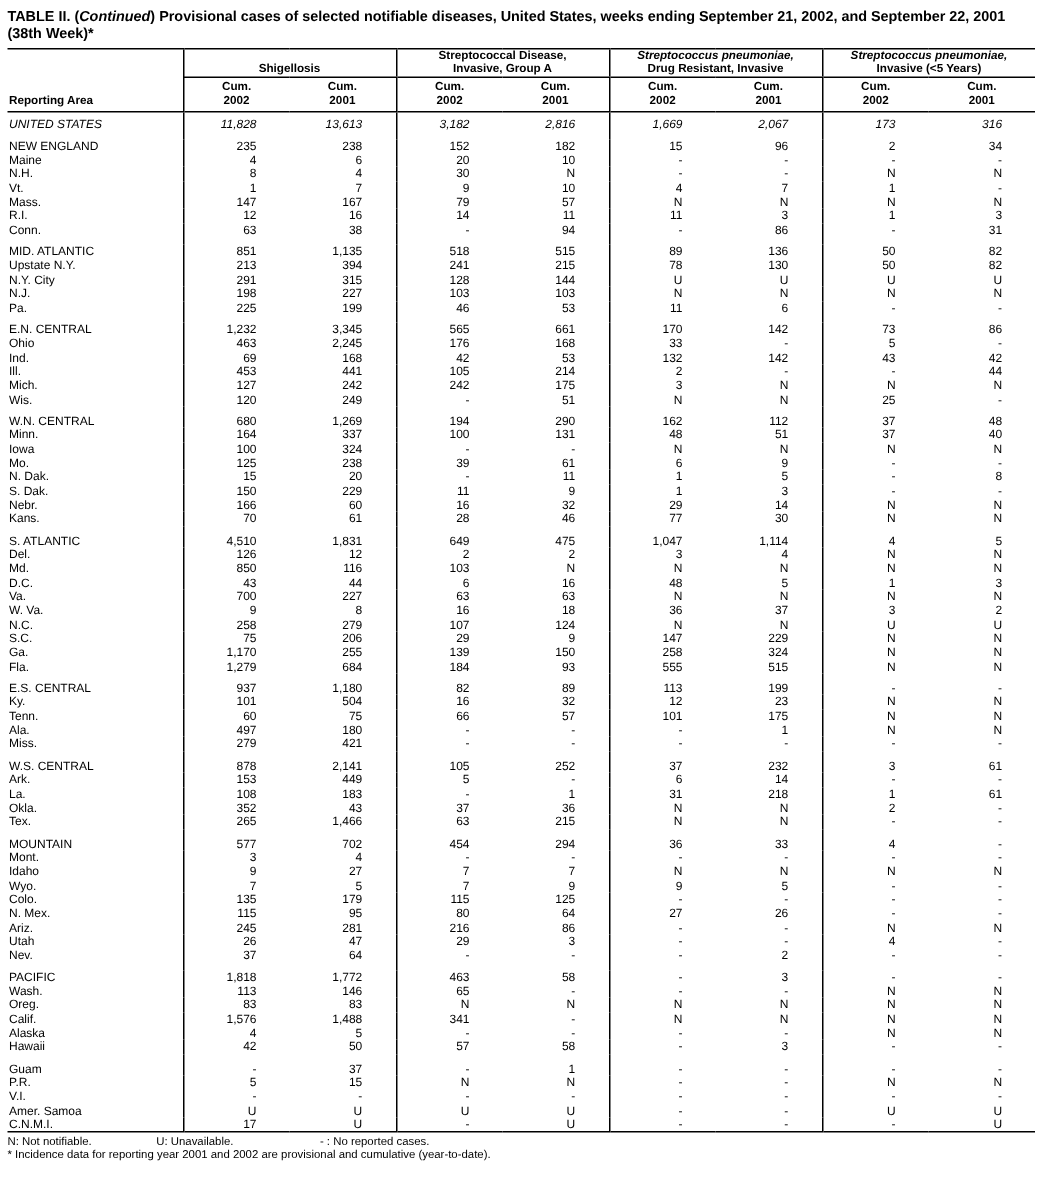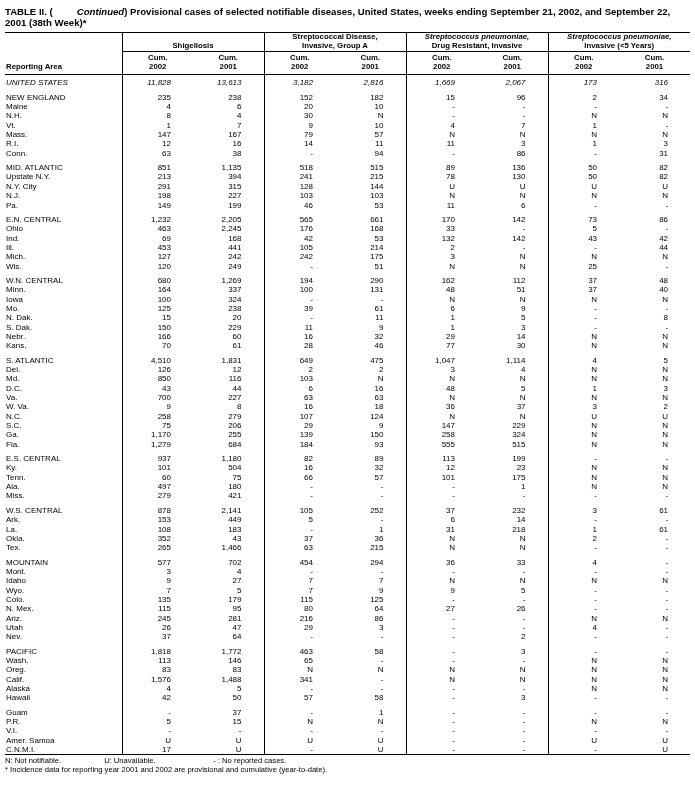--- a/index.html
+++ b/index.html
@@ -4,21 +4,21 @@
 <style>
   html, body { margin: 0; padding: 0; }
   body {
     width: 695px; height: 792px; overflow: hidden;
     background: #ffffff; color: #000000;
     font-family: "Liberation Sans", sans-serif;
   }
   .page { padding: 6px 5px 0 5px; }
 
   .title { font-size: 9.6px; font-weight: 700; line-height: 11px; margin: 0 0 4px 0; width: 685px; }
-  .title .it { font-style: italic; padding-left: 24px; }
+  .title .it { font-style: italic; }
 
   table { border-collapse: collapse; width: 685px; table-layout: fixed; }
   col.c-area { width: 117px; }
   col.c-num  { width: 71px; }
 
   thead th { border-top: 1px solid #000; font-size: 7.8px; font-weight: 700; padding: 0; }
   th.stubth { vertical-align: bottom; text-align: left; border-bottom: 1px solid #000; padding: 0 0 3px 1px; }
   th.grp { vertical-align: bottom; text-align: center; border-bottom: 1px solid #000; padding: 0 1px 1px 1px; line-height: 8.6px; }
   tr.h2 th { border-top: none; border-bottom: 1px solid #000; text-align: center; vertical-align: bottom; padding: 2px 0 3px 0; line-height: 8.6px; margin-left: 27px; }
 
@@ -261,21 +261,21 @@
           <td class="num">227</td>
           <td class="num vline">103</td>
           <td class="num">103</td>
           <td class="num vline">N</td>
           <td class="num">N</td>
           <td class="num vline">N</td>
           <td class="num">N</td>
         </tr>
         <tr>
           <td class="area">Pa.</td>
-          <td class="num vline">149</td>
+          <td class="num vline">225</td>
           <td class="num">199</td>
           <td class="num vline">46</td>
           <td class="num">53</td>
           <td class="num vline">11</td>
           <td class="num">6</td>
           <td class="num vline">-</td>
           <td class="num">-</td>
         </tr>
         <tr class="spacer">
           <td></td>
@@ -284,21 +284,21 @@
           <td class="vline"></td>
           <td></td>
           <td class="vline"></td>
           <td></td>
           <td class="vline"></td>
           <td></td>
         </tr>
         <tr>
           <td class="area">E.N. CENTRAL</td>
           <td class="num vline">1,232</td>
-          <td class="num">2,205</td>
+          <td class="num">3,345</td>
           <td class="num vline">565</td>
           <td class="num">661</td>
           <td class="num vline">170</td>
           <td class="num">142</td>
           <td class="num vline">73</td>
           <td class="num">86</td>
         </tr>
         <tr>
           <td class="area">Ohio</td>
           <td class="num vline">463</td>

